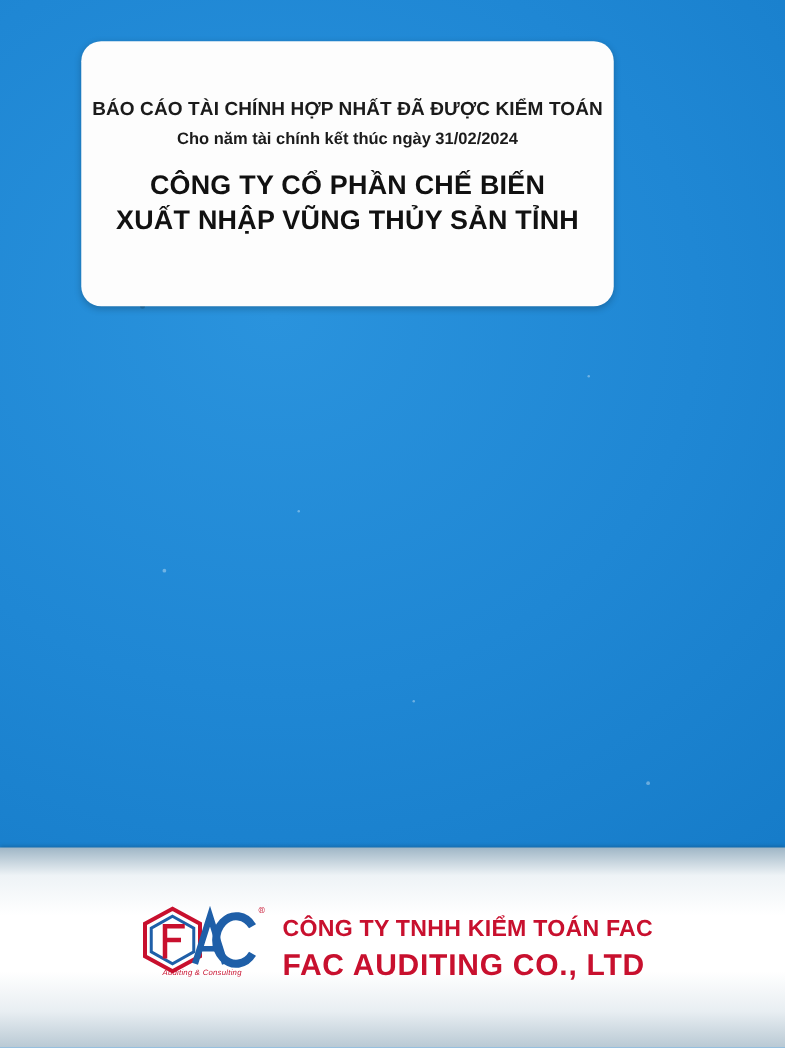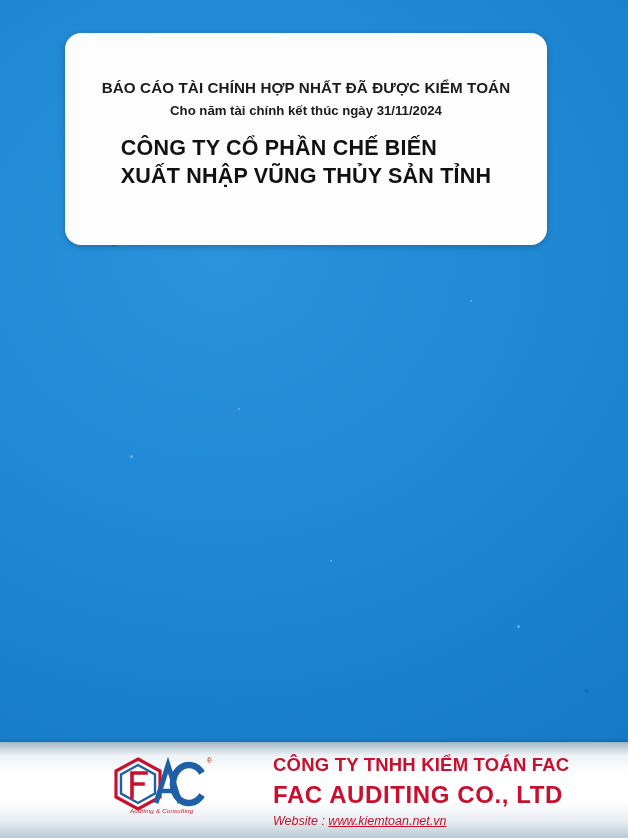--- a/index.html
+++ b/index.html
@@ -30,21 +30,21 @@
     border-radius: 50%;
     pointer-events: none;
   }
   .speck.dark { background: rgba(0,0,0,0.18); }
 
   
   .title-card {
     position: absolute;
     left: 65px;
     top: 33px;
-    width: 482px;
+    width: 426px;
     height: 212px;
     background: #fdfdfd;
     border-radius: 16px;
     box-shadow: 0 2px 6px rgba(0,0,0,0.22);
     display: flex;
     flex-direction: column;
     align-items: center;
     justify-content: flex-start;
     padding-top: 46px;
     box-sizing: border-box;
@@ -63,45 +63,45 @@
     font-weight: bold;
     color: #1b1b1b;
     text-align: center;
     white-space: nowrap;
   }
   .company-name {
     margin-top: 17px;
     font-size: 21.5px;
     font-weight: bold;
     color: #111111;
+    text-align: center;
     line-height: 1.28;
     letter-spacing: 0.2px;
   }
   .company-name div { white-space: nowrap; }
 
   
   .footer-band {
     position: absolute;
     left: 0;
     bottom: 0;
     width: 628px;
-    height: 96px;
+    height: 160px;
     background: linear-gradient(to bottom,
         #9fb6c6 0%,
         #eef3f6 14%,
         #ffffff 34%,
         #ffffff 62%,
         #e8eef2 82%,
         #b9c9d4 100%);
     box-shadow: 0 -1px 3px rgba(0,0,0,0.18);
     display: flex;
     align-items: center;
     box-sizing: border-box;
     padding-left: 112px;
-    gap: 47px;
   }
 
   
   .logo-wrap {
     position: relative;
     width: 96px;
     height: 74px;
     flex: 0 0 auto;
     margin-right: 18px;
     margin-top: 4px;
@@ -162,21 +162,21 @@
   <div class="speck" style="left:130px; top:455px; width:3px; height:3px;"></div>
   <div class="speck" style="left:238px; top:408px; width:2px; height:2px;"></div>
   <div class="speck" style="left:517px; top:625px; width:3px; height:3px;"></div>
   <div class="speck dark" style="left:585px; top:690px; width:3px; height:3px;"></div>
   <div class="speck dark" style="left:112px; top:243px; width:4px; height:4px;"></div>
   <div class="speck" style="left:470px; top:300px; width:2px; height:2px;"></div>
   <div class="speck" style="left:330px; top:560px; width:2px; height:2px;"></div>
 
   <div class="title-card">
     <div class="report-line-1">BÁO CÁO TÀI CHÍNH HỢP NHẤT ĐÃ ĐƯỢC KIỂM TOÁN</div>
-    <div class="report-line-2">Cho năm tài chính kết thúc ngày 31/11/2024</div>
+    <div class="report-line-2">Cho năm tài chính kết thúc ngày 31/02/2024</div>
     <div class="company-name">
       <div>CÔNG TY CỔ PHẦN CHẾ BIẾN</div>
       <div>XUẤT NHẬP VŨNG THỦY SẢN TỈNH</div>
     </div>
   </div>
 
   <div class="footer-band">
 
     <div class="logo-wrap">
       <svg width="96" height="74" viewBox="0 0 96 74">
@@ -190,20 +190,16 @@
 
         <path d="M90 18 A 16 19 0 1 0 90 40" stroke="#1f5fa8" stroke-width="6.5" fill="none" stroke-linecap="butt"></path>
       </svg>
       <span class="logo-reg">®</span>
       <span class="logo-tagline">Auditing &amp; Consulting</span>
     </div>
 
     <div class="footer-text">
       <div class="footer-vn">CÔNG TY TNHH KIỂM TOÁN FAC</div>
       <div class="footer-en">FAC AUDITING CO., LTD</div>
-      <div class="footer-web">
-        <span>Website :</span>
-        <span class="url">www.kiemtoan.net.vn</span>
-      </div>
     </div>
 
   </div>
 </div>
 
 </body></html>

